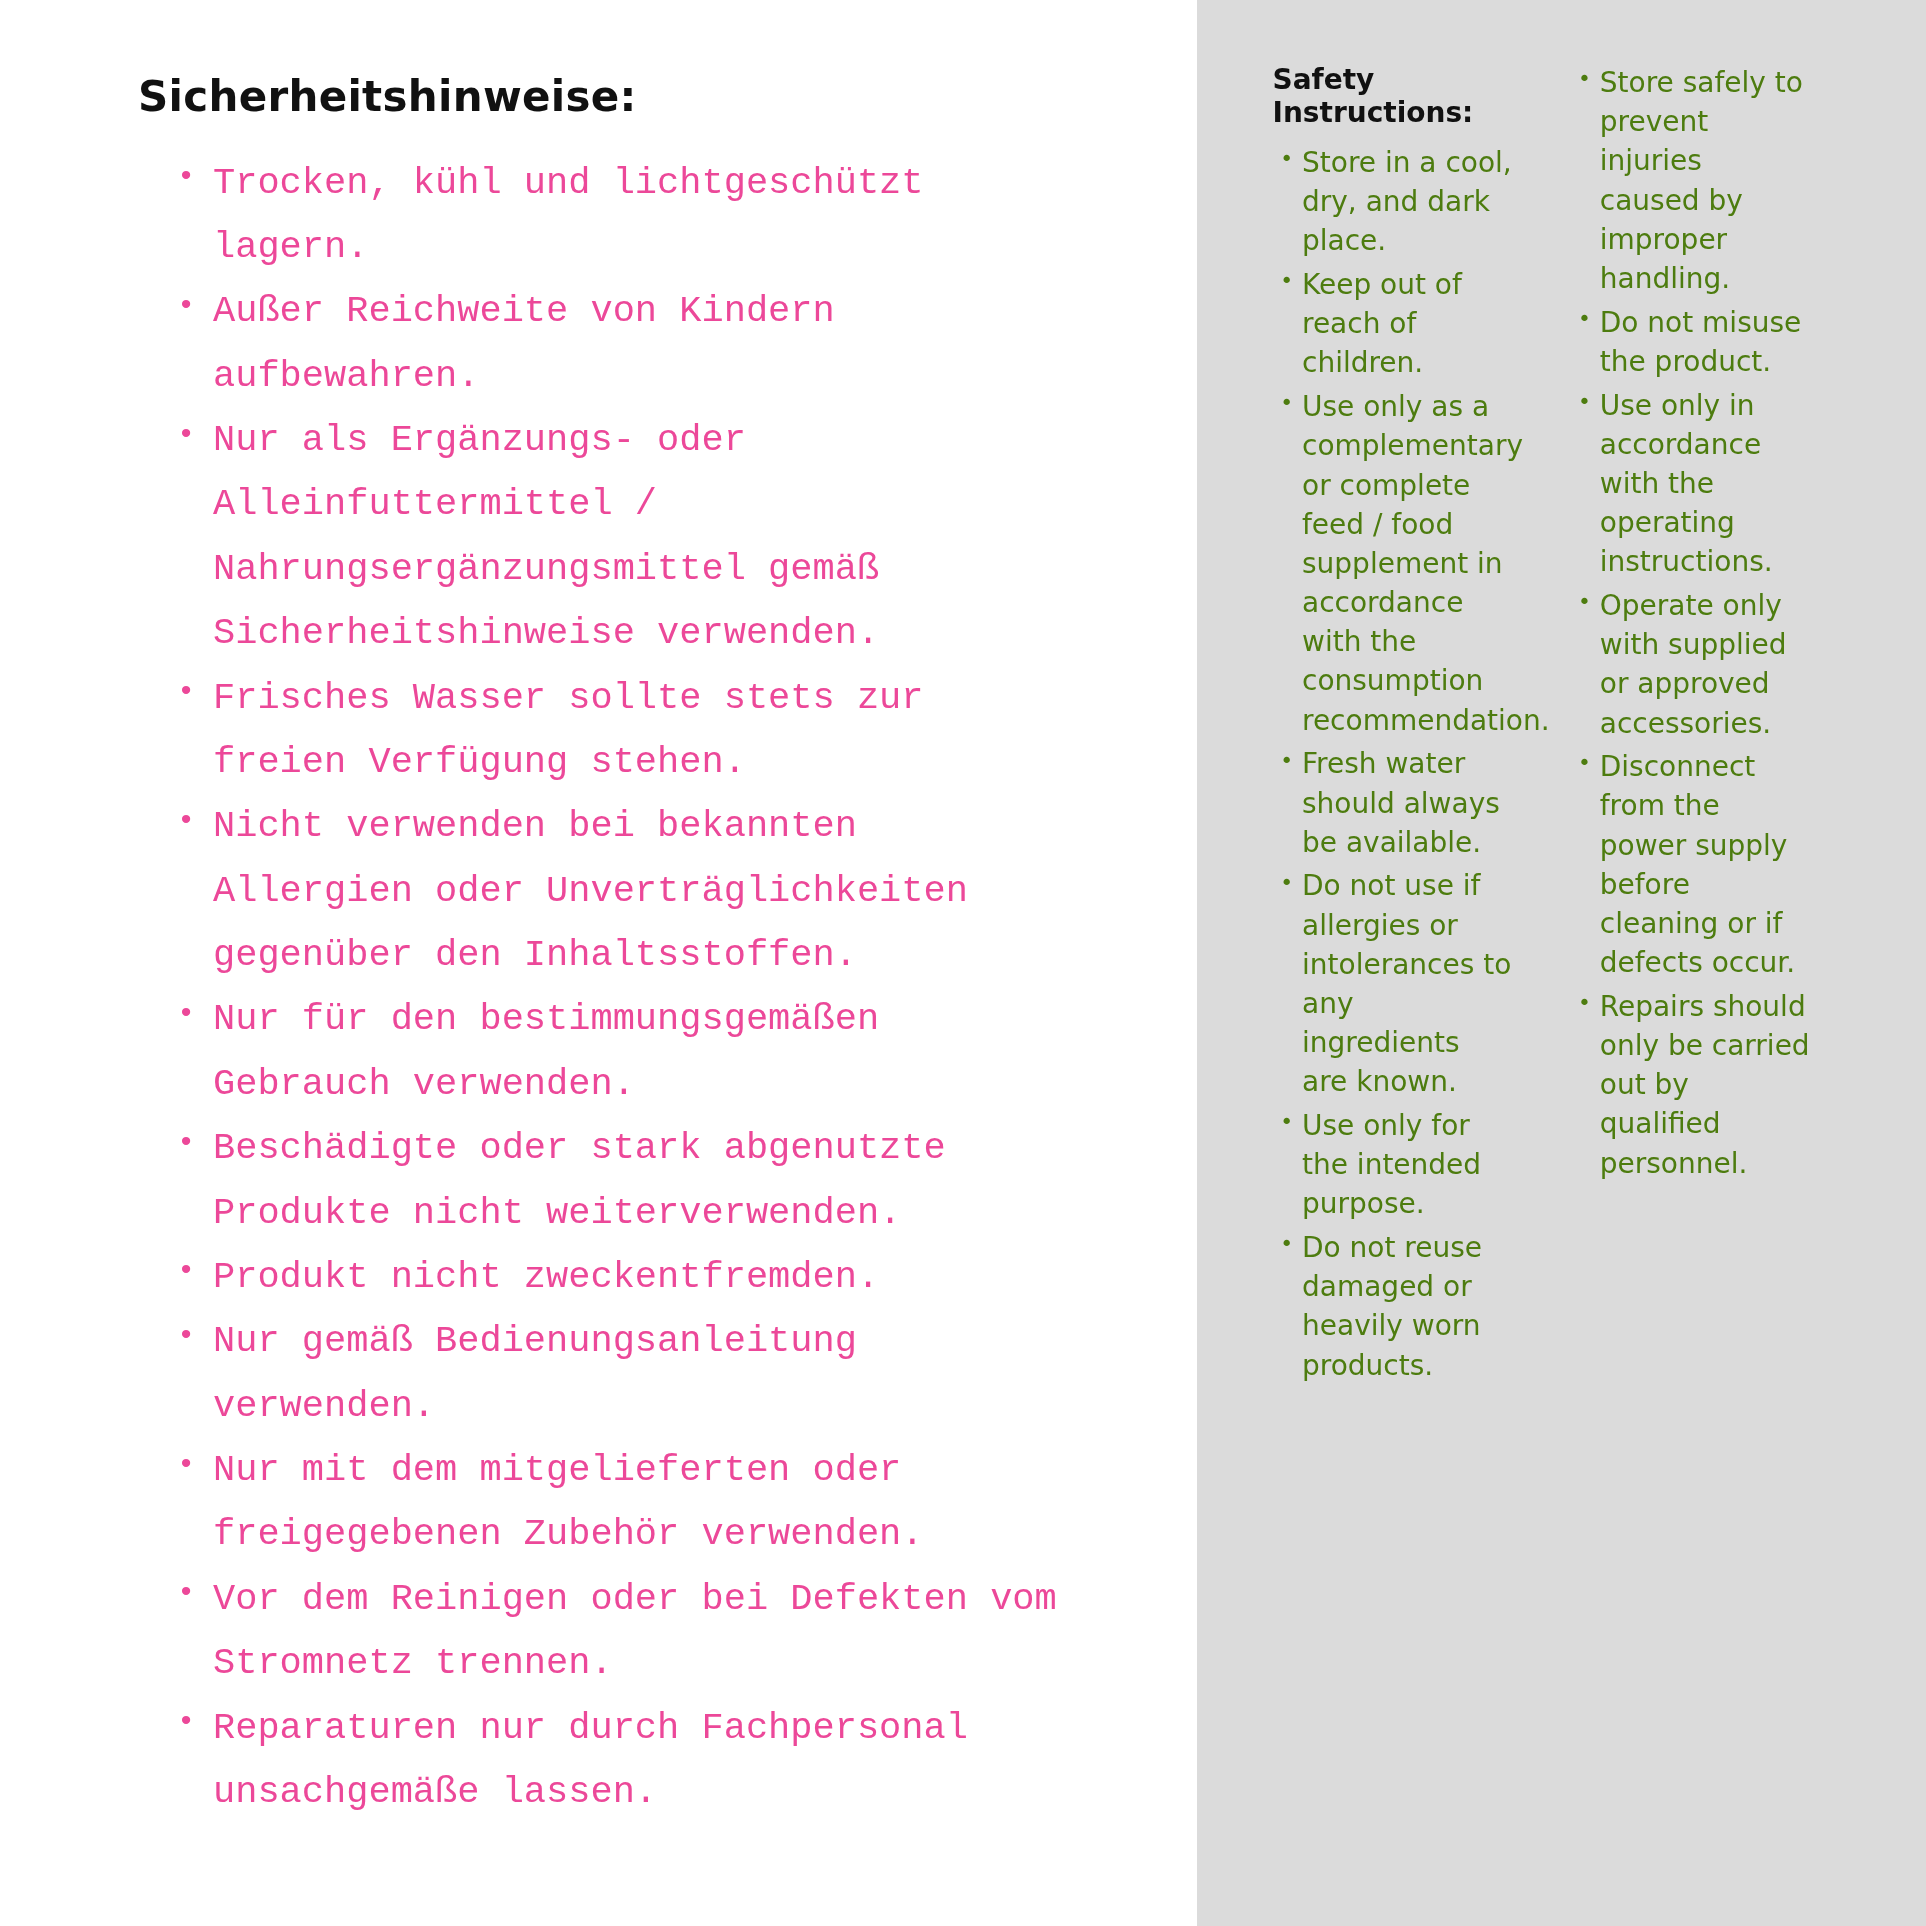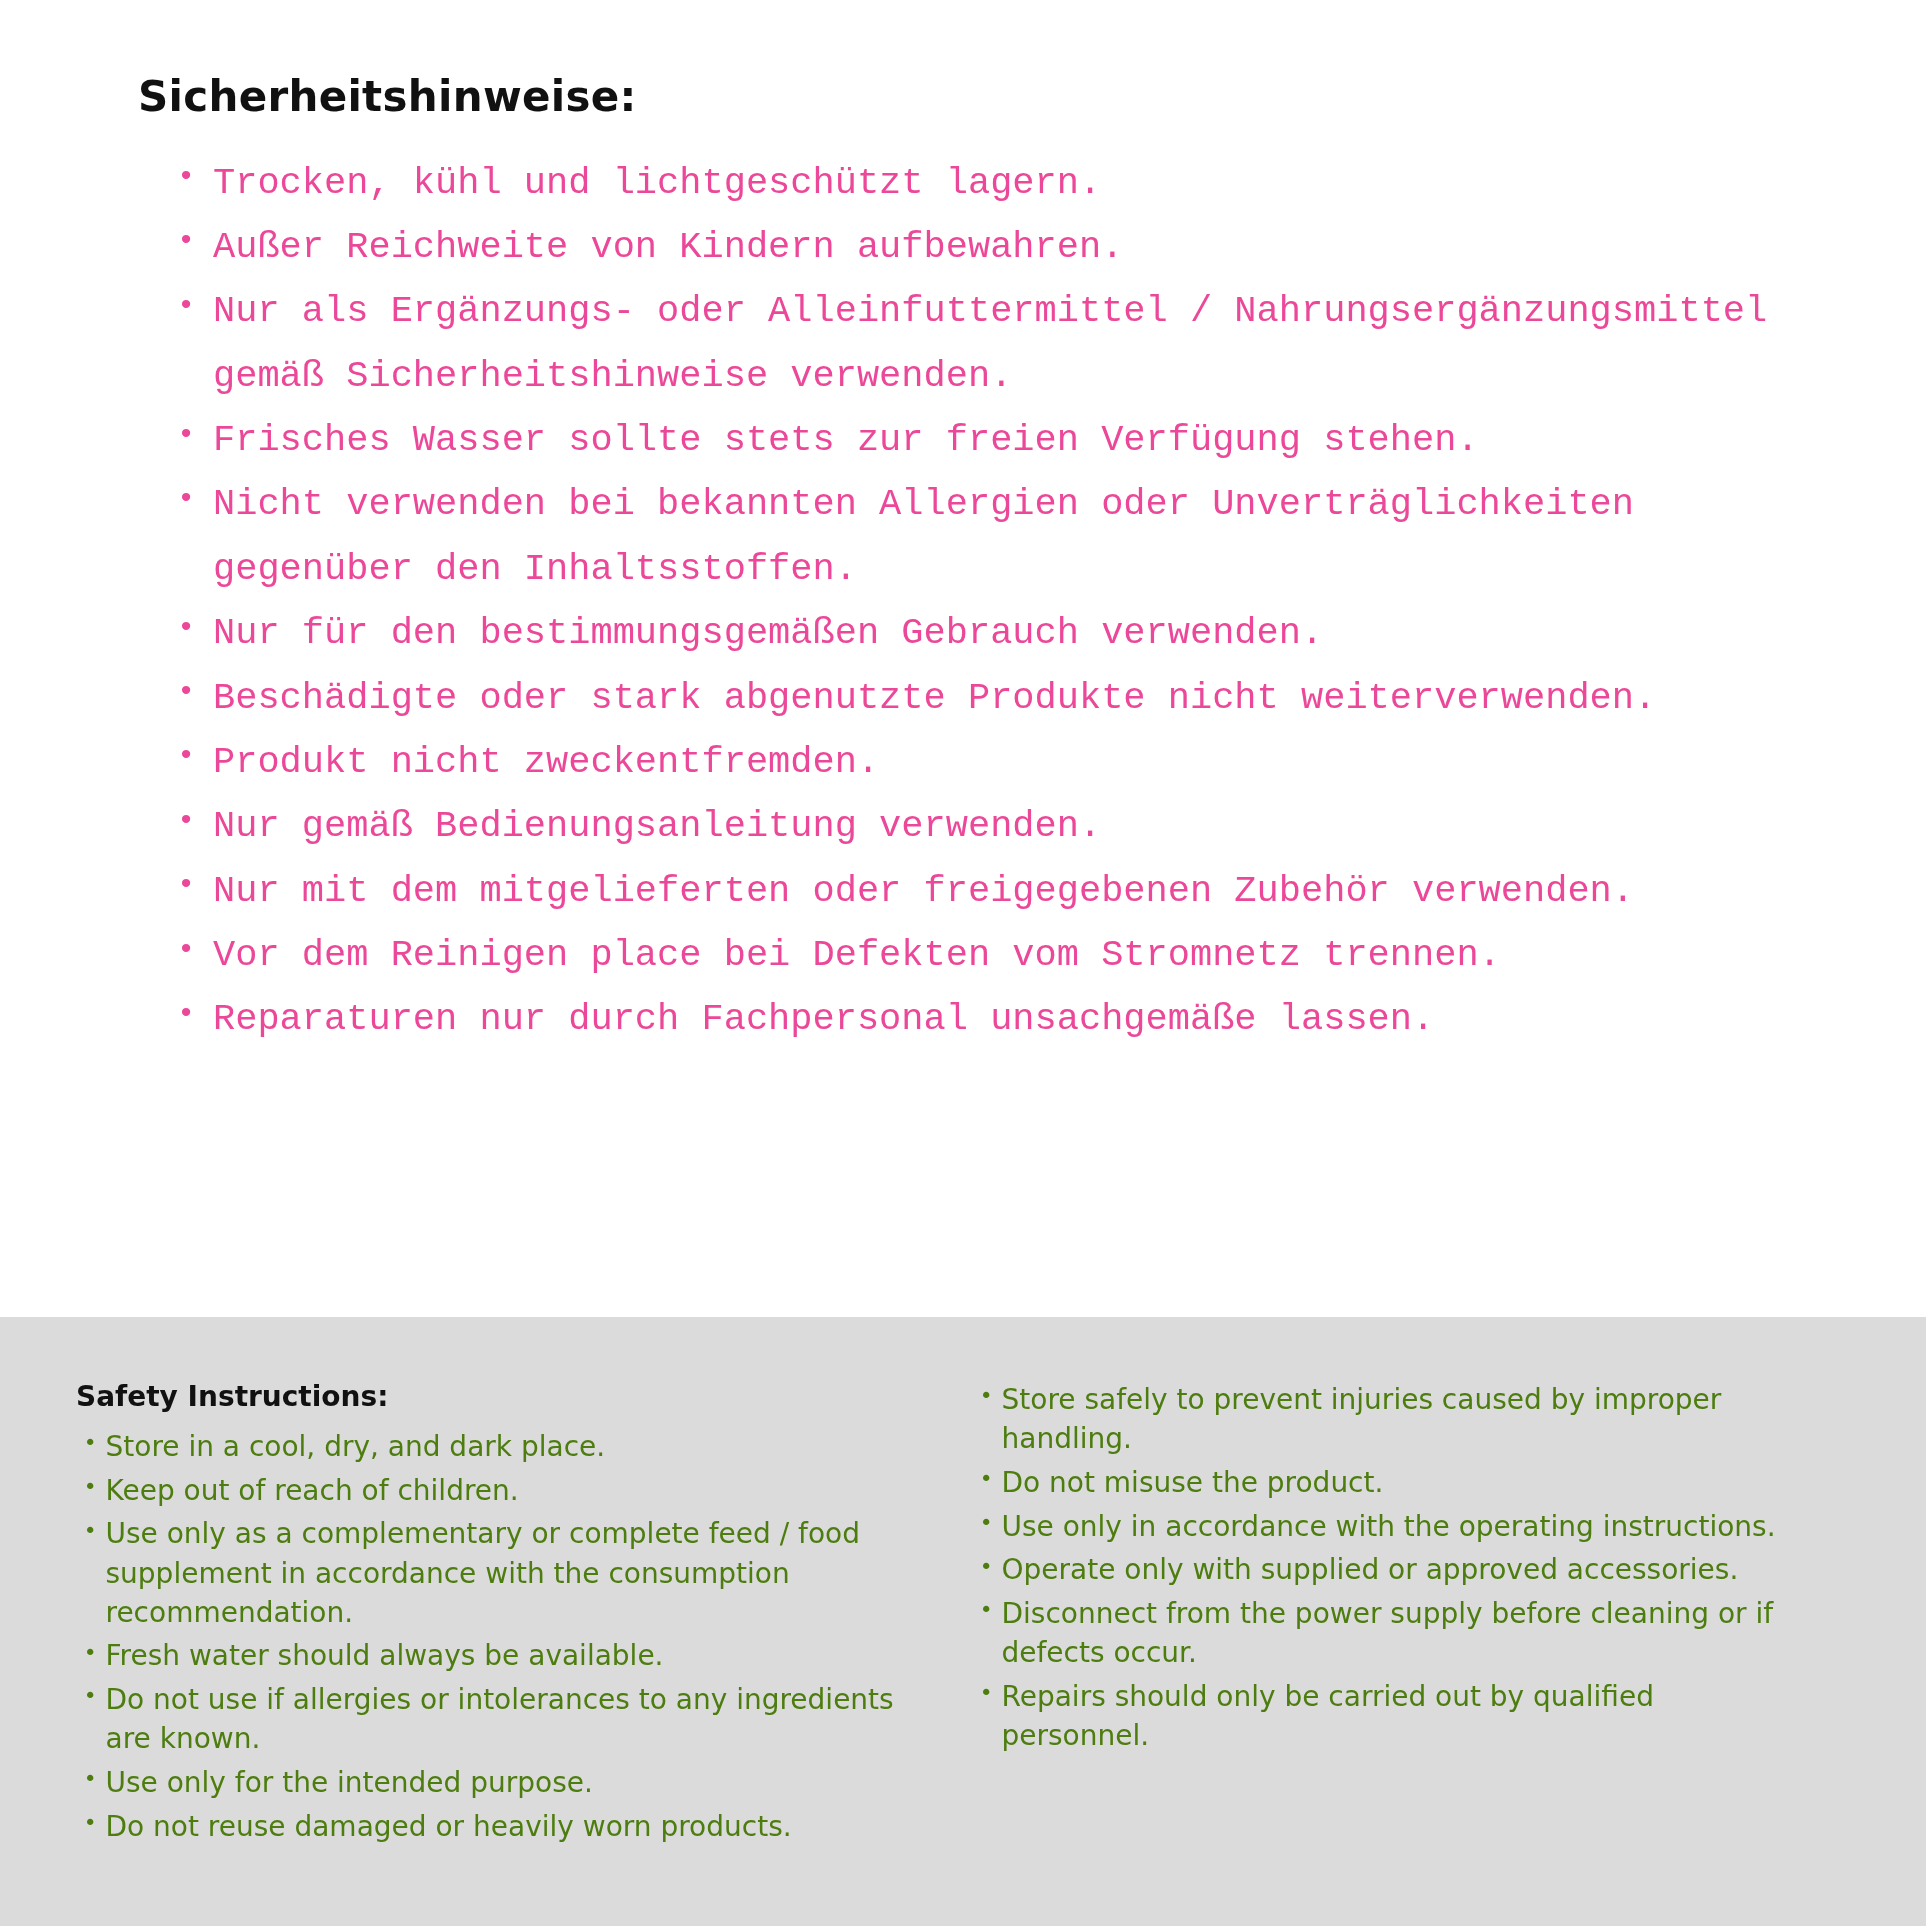--- a/index.html
+++ b/index.html
@@ -6,21 +6,20 @@
   html, body { width: 1926px; height: 1926px; }
   body {
     font-family: "DejaVu Sans", "Liberation Sans", sans-serif;
     background: #ffffff;
     color: #222222;
   }
   .page {
     width: 1926px;
     height: 1926px;
     display: flex;
-    flex-direction: column;
     overflow: hidden;
   }
   
   .top-section {
     height: 1317px;
     background: #ffffff;
     padding: 72px 122px 0 138px;
   }
   .de-heading {
     font-size: 42px;
@@ -93,21 +92,21 @@
         <li>Trocken, kühl und lichtgeschützt lagern.</li>
         <li>Außer Reichweite von Kindern aufbewahren.</li>
         <li>Nur als Ergänzungs- oder Alleinfuttermittel / Nahrungsergänzungsmittel gemäß Sicherheitshinweise verwenden.</li>
         <li>Frisches Wasser sollte stets zur freien Verfügung stehen.</li>
         <li>Nicht verwenden bei bekannten Allergien oder Unverträglichkeiten gegenüber den Inhaltsstoffen.</li>
         <li>Nur für den bestimmungsgemäßen Gebrauch verwenden.</li>
         <li>Beschädigte oder stark abgenutzte Produkte nicht weiterverwenden.</li>
         <li>Produkt nicht zweckentfremden.</li>
         <li>Nur gemäß Bedienungsanleitung verwenden.</li>
         <li>Nur mit dem mitgelieferten oder freigegebenen Zubehör verwenden.</li>
-        <li>Vor dem Reinigen place bei Defekten vom Stromnetz trennen.</li>
+        <li>Vor dem Reinigen oder bei Defekten vom Stromnetz trennen.</li>
         <li>Reparaturen nur durch Fachpersonal unsachgemäße lassen.</li>
       </ul>
   </section>
 
   <section class="bottom-section">
     <div class="col">
       <h2 class="en-heading">Safety Instructions:</h2>
       <ul class="en-list">
           <li>Store in a cool, dry, and dark place.</li>
           <li>Keep out of reach of children.</li>

